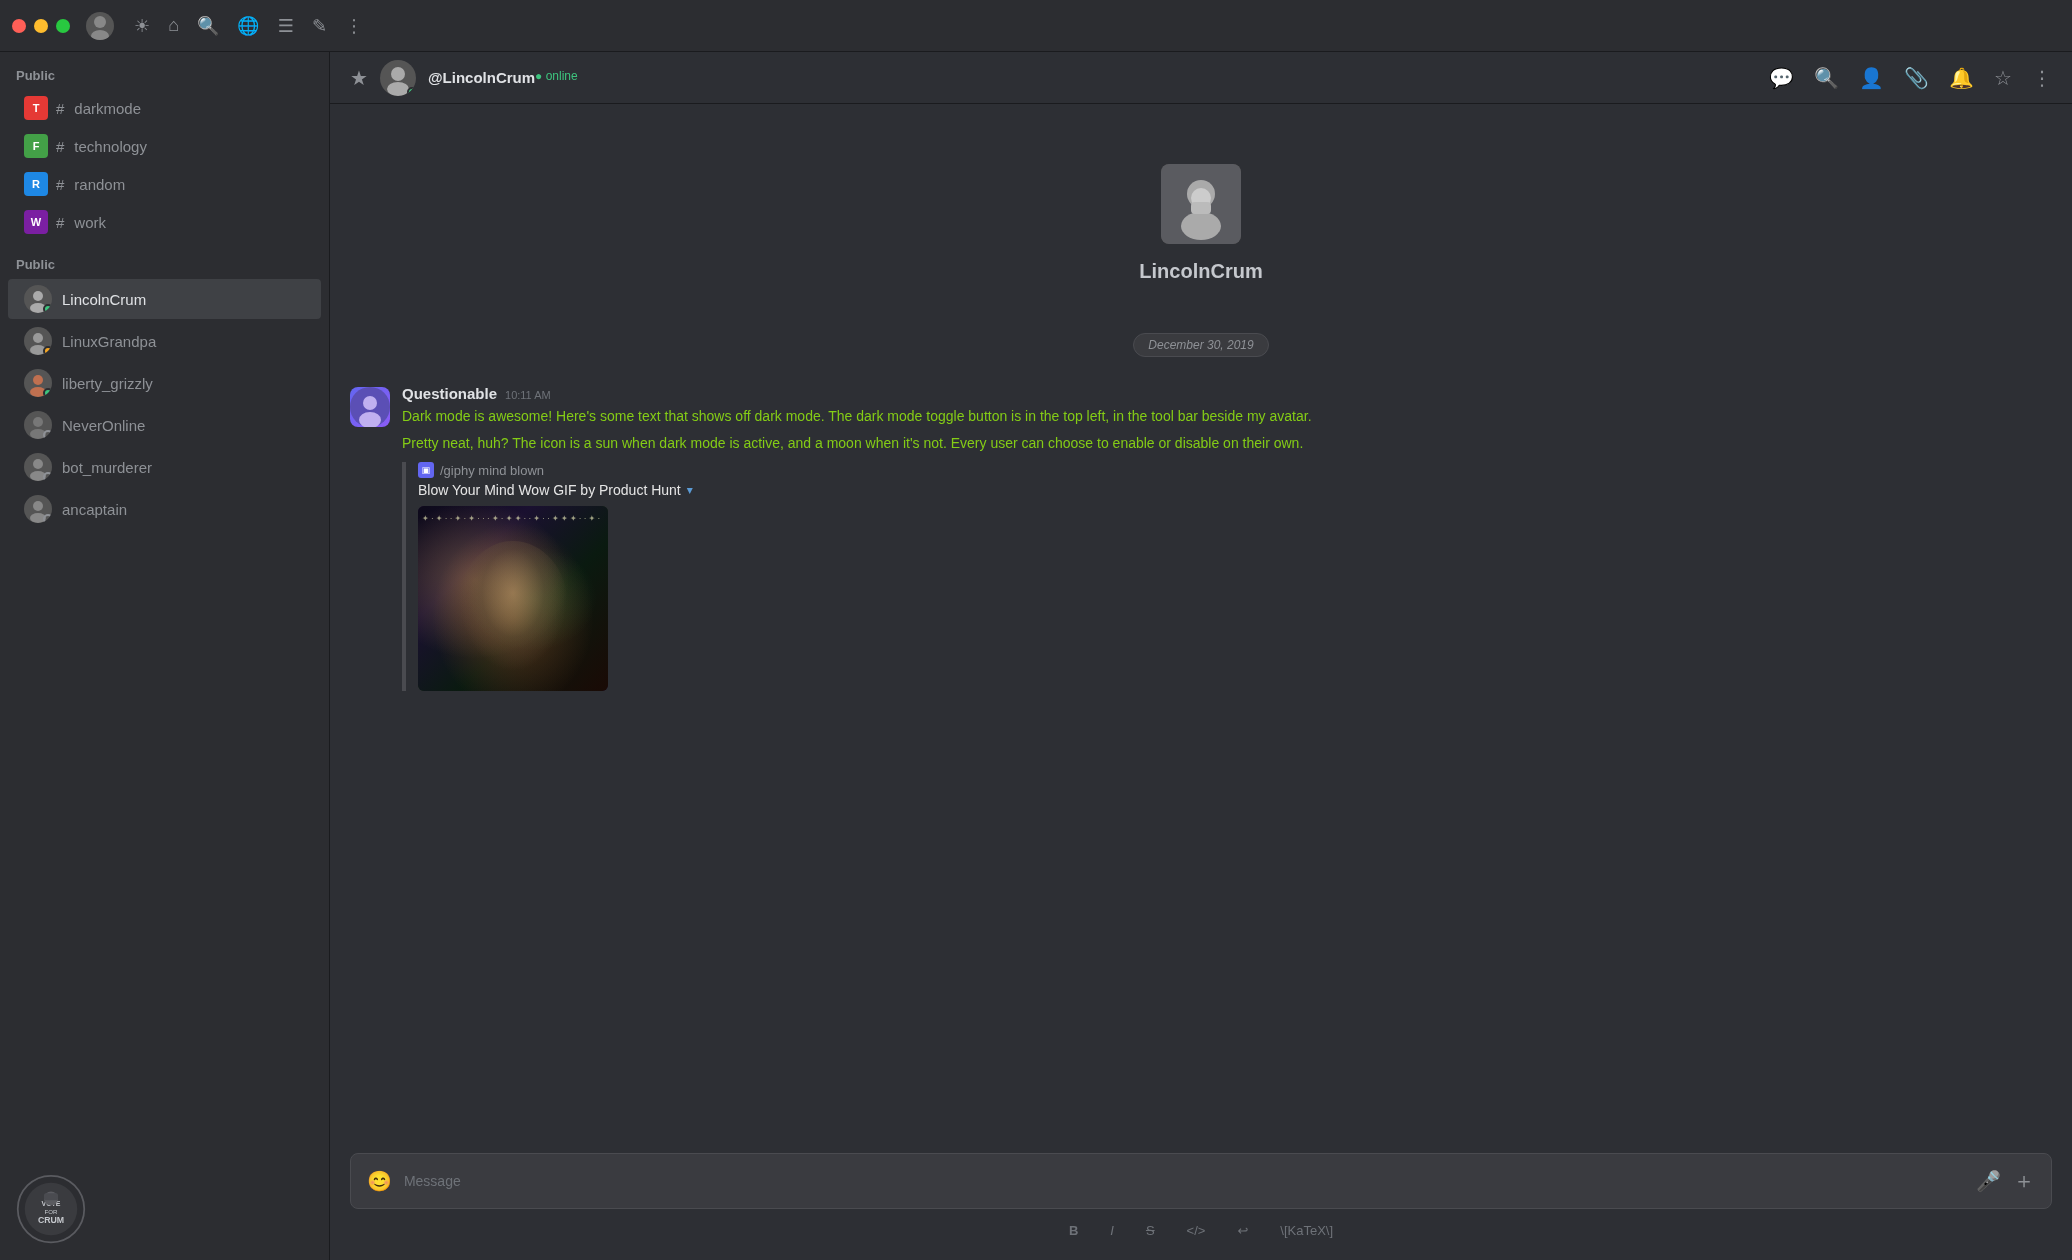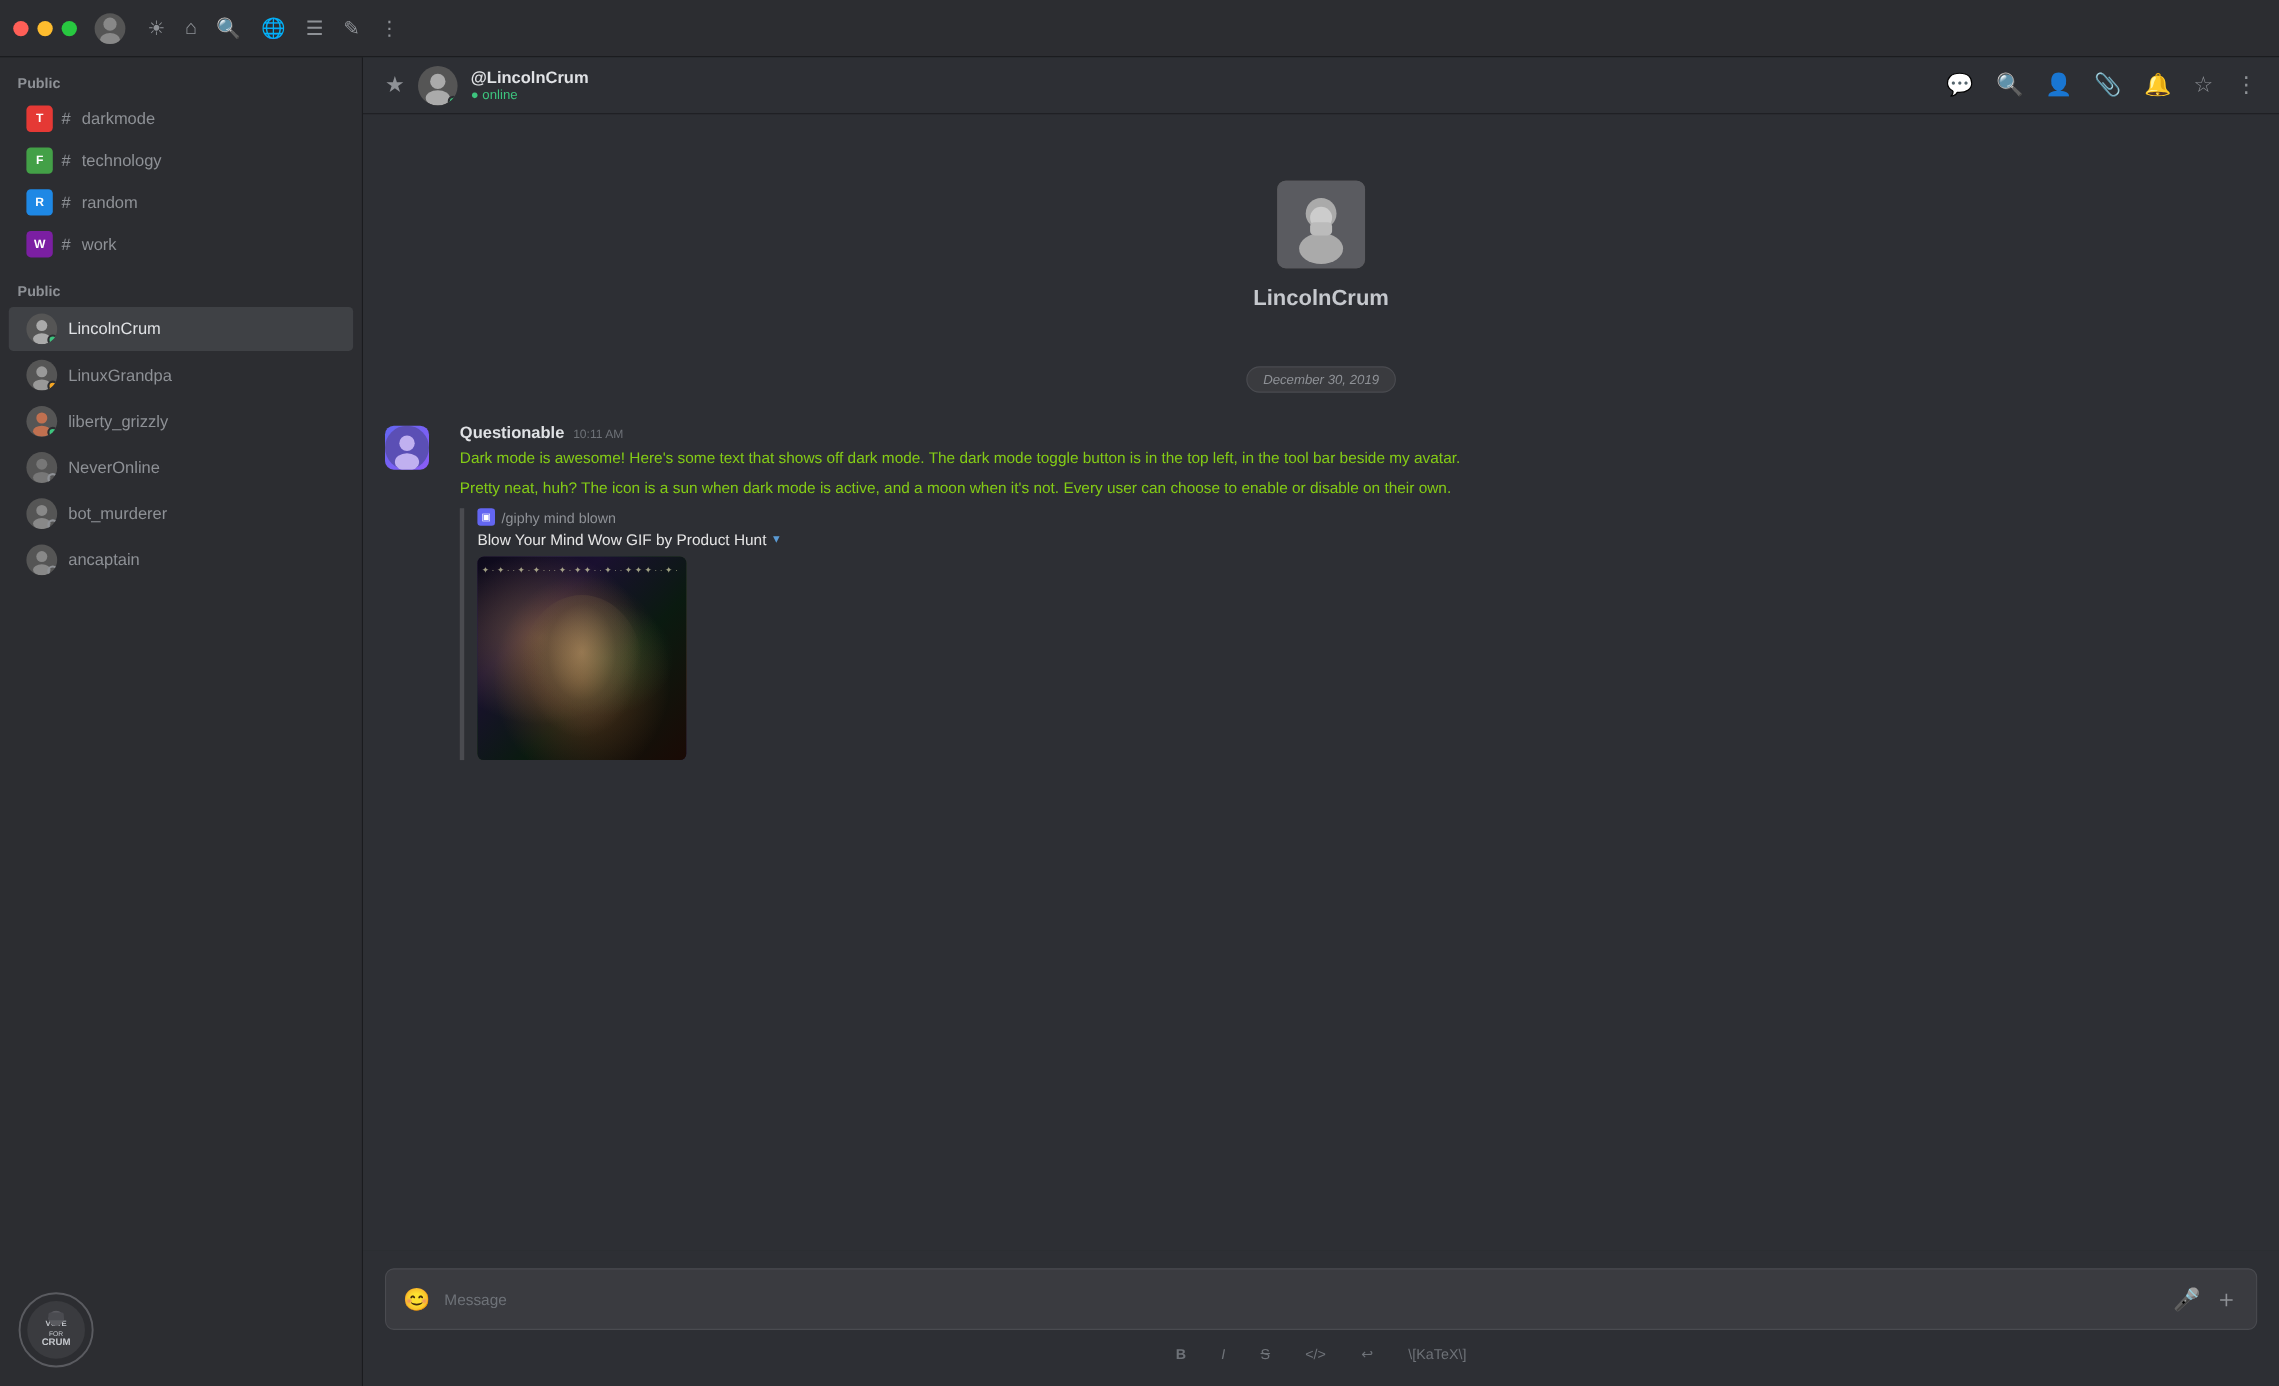--- a/index.html
+++ b/index.html
@@ -189,21 +189,21 @@
       padding: 0 20px;
       justify-content: space-between;
       flex-shrink: 0;
     }
     .chat-header-left {
       display: flex;
       align-items: center;
       gap: 12px;
     }
     .star-icon { color: #8e9196; font-size: 20px; cursor: pointer; }
-    .chat-header-info { display: flex; flex-direction: column; }
+    .chat-header-info { display: flex; }
     .chat-header-name { font-size: 15px; font-weight: 600; color: #e0e2e5; }
     .chat-header-status { font-size: 12px; color: #3dc47e; }
     .chat-header-right {
       display: flex;
       align-items: center;
       gap: 20px;
       color: #8e9196;
       font-size: 20px;
     }
 
@@ -258,21 +258,21 @@
       border: 1px solid #4a4b50;
       border-radius: 12px;
       padding: 4px 14px;
       font-size: 12px;
       color: #8e9196;
     }
 
     
     .message {
       display: flex;
-      gap: 28px;
+      gap: 12px;
       padding: 8px 0;
       margin-bottom: 4px;
     }
     .message-avatar {
       width: 40px;
       height: 40px;
       border-radius: 50%;
       background: #555;
       flex-shrink: 0;
       overflow: hidden;

